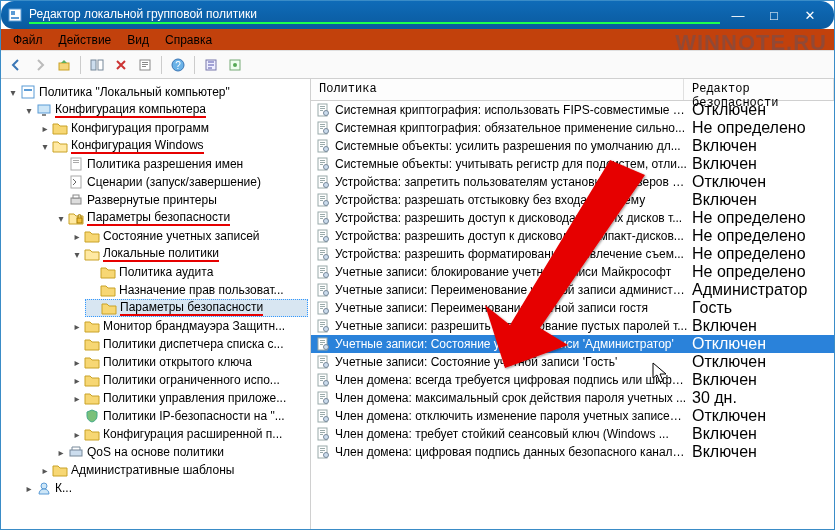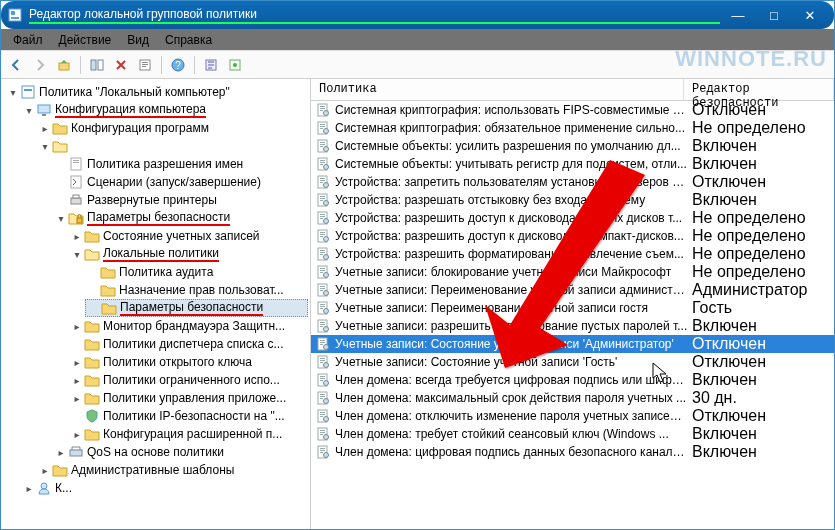--- a/index.html
+++ b/index.html
@@ -3,22 +3,22 @@
 <meta charset="utf-8">
 <style>
 * { margin: 0; padding: 0; box-sizing: border-box; }
 body { font-family: "Segoe UI", Tahoma, sans-serif; font-size: 12px; background: #fff; width: 835px; height: 530px; overflow: hidden; position: relative; }
 .window { width: 835px; height: 530px; border: 1px solid #3a8cc7; display: flex; flex-direction: column; }
 .titlebar { background: linear-gradient(#0f6bb8, #0a5a9e); height: 28px; display: flex; align-items: center; color: #fff; padding: 0 6px; font-size: 12px; position: relative; border-radius: 13px; }
 .titlebar .icon { width: 16px; height: 16px; margin-right: 6px; }
 .titlebar .title { flex: 1; border-bottom: 2px solid #1bff4e; display: inline-block; padding-bottom: 1px; }
 .titlebar .controls { display: flex; gap: 0; }
 .titlebar .controls .btn { width: 36px; height: 20px; display: flex; align-items: center; justify-content: center; color: #fff; font-size: 13px; }
-.watermark { position: absolute; right: 8px; top: 46px; font-size: 22px; color: rgba(0,100,180,.25); font-weight: 600; letter-spacing: 1px; pointer-events: none; }
-.menubar { height: 22px; display: flex; align-items: center; padding: 0 4px; background: #737373; border-bottom: 1px solid #e0e0e0; }
+.watermark { position: absolute; right: 8px; top: 30px; font-size: 22px; color: rgba(0,100,180,.25); font-weight: 600; letter-spacing: 1px; pointer-events: none; }
+.menubar { height: 22px; display: flex; align-items: center; padding: 0 4px; background: #c2410c; border-bottom: 1px solid #e0e0e0; }
 .menubar .item { padding: 2px 8px; cursor: default; }
 .toolbar { height: 28px; display: flex; align-items: center; padding: 0 4px; gap: 2px; background: #fafafa; border-bottom: 1px solid #d0d0d0; }
 .toolbar .tbtn { width: 22px; height: 22px; display: flex; align-items: center; justify-content: center; border: 1px solid transparent; }
 .toolbar .sep { width: 1px; height: 18px; background: #ccc; margin: 0 3px; }
 .content { flex: 1; display: flex; overflow: hidden; }
 .tree-pane { width: 310px; border-right: 1px solid #d0d0d0; overflow: auto; background: #fff; padding: 4px 2px; }
 .tree ul { list-style: none; padding-left: 16px; }
 .tree > ul { padding-left: 2px; }
 .tree li { white-space: nowrap; position: relative; }
 .tree .row { display: flex; align-items: center; height: 18px; padding: 0 2px; cursor: default; }
@@ -163,20 +163,21 @@
                         </svg>
                         <span class="label">Конфигурация программ</span>
                       </div>
                     </li>
                   <li>
                     <div class="row">
                         <span class="exp">▾</span>
                         <svg class="ticon" viewBox="0 0 16 16">
                           <path d="M1 4 h5 l2 2 h7 v8 h-14 z" fill="#ffe9a3" stroke="#c9a227"></path>
                         </svg>
+                        <span class="label underline-red">Конфигурация Windows</span>
                       </div>
                     <ul>
                       <li>
                           <div class="row">
                             <span class="exp">&nbsp;</span>
                             <svg class="ticon" viewBox="0 0 16 16">
                               <rect x="3" y="2" width="10" height="12" fill="#fff" stroke="#aaa"></rect>
                               <rect x="5" y="4" width="6" height="1" fill="#aaa"></rect>
                               <rect x="5" y="6" width="6" height="1" fill="#aaa"></rect>
                             </svg>

